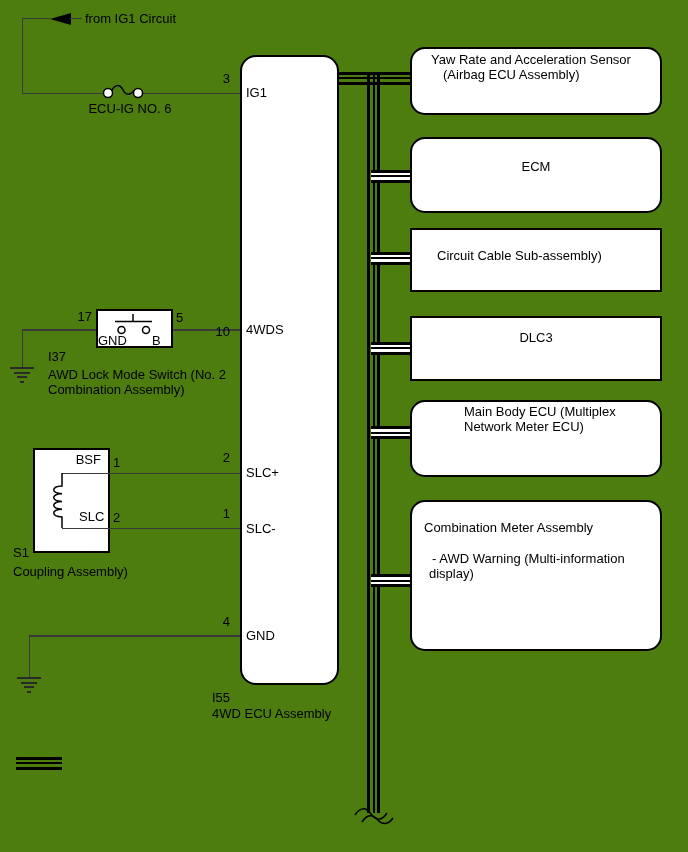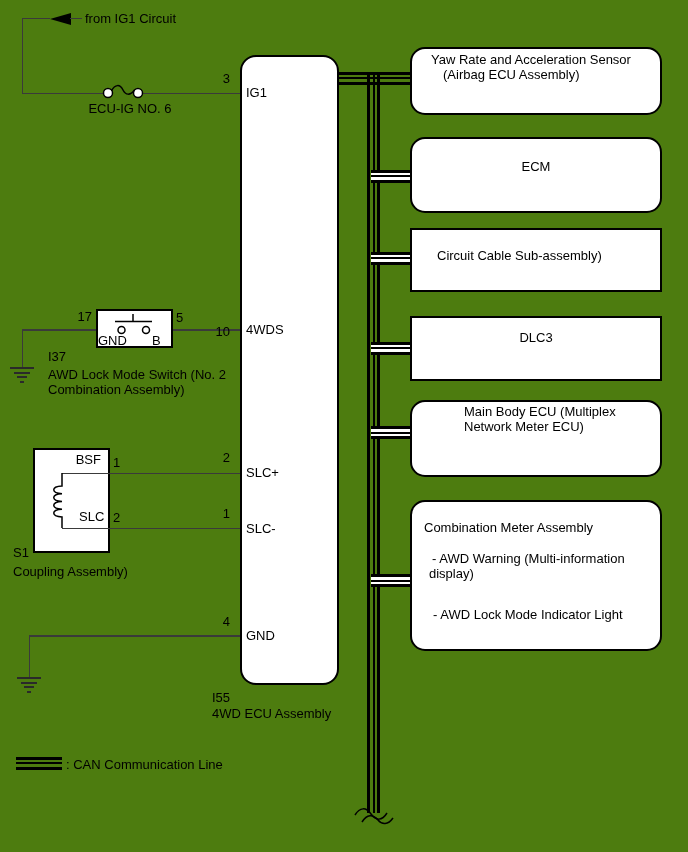--- a/index.html
+++ b/index.html
@@ -139,18 +139,16 @@
   <div class="txt center252" style="top:330px;">DLC3</div>
 
   <div class="cbox round" style="left:410px;top:400px;width:252px;height:77px;"></div>
   <div class="txt" style="left:464px;top:404px;">Main Body ECU (Multiplex</div>
   <div class="txt" style="left:464px;top:419px;">Network Meter ECU)</div>
 
   <div class="cbox round" style="left:410px;top:500px;width:252px;height:151px;"></div>
   <div class="txt" style="left:424px;top:520px;">Combination Meter Assembly</div>
   <div class="txt" style="left:432px;top:551px;">- AWD Warning (Multi-information</div>
   <div class="txt" style="left:429px;top:566px;">display)</div>
-  <div class="txt" style="left:433px;top:607px;">- AWD Lock Mode Indicator Light</div>
 
   <div class="can-h" style="left:16px;top:757px;width:46px;"></div>
-  <div class="txt" style="left:66px;top:757px;">: CAN Communication Line</div>
 
 </div>
 
 </body></html>

